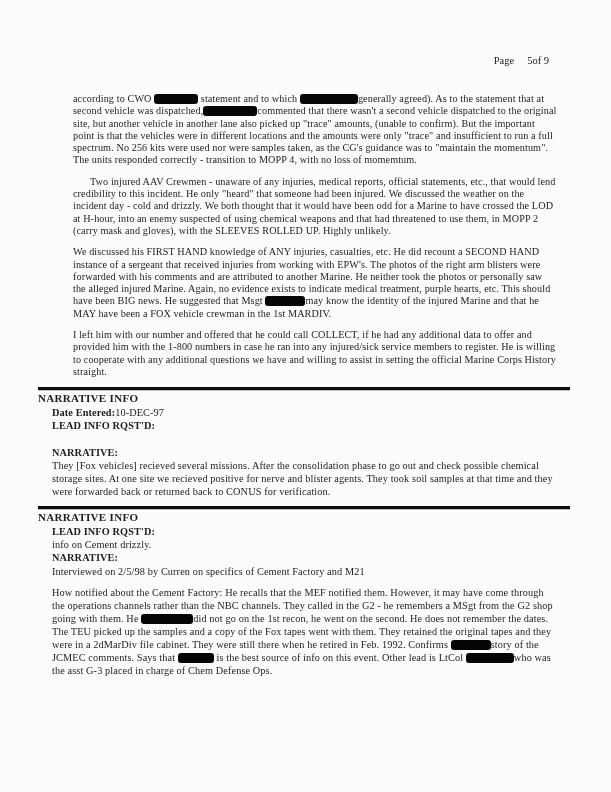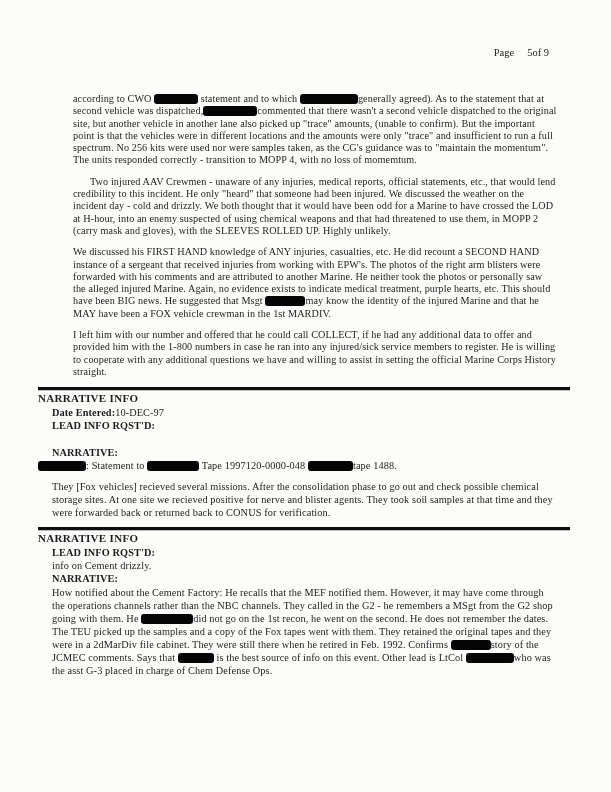--- a/index.html
+++ b/index.html
@@ -9,21 +9,21 @@
     height: 792px;
     background: #fcfcfa;
     box-sizing: border-box;
     padding: 38px 41px 0 38px;
     overflow: hidden;
     font-family: "Liberation Serif", "DejaVu Serif", serif;
     color: #1d1d1d;
   }
   .page-num {
     position: absolute;
-    top: 47px;
+    top: 55px;
     right: 62px;
     display: flex;
     gap: 13px;
     font-size: 10.5px;
     color: #222;
   }
   .body-text {
     margin: 55px 0 0 19px;
     width: 500px;
   }
@@ -98,36 +98,36 @@
         <span class="lbl">Date Entered:</span><span>10-DEC-97</span>
       </div>
       <div class="field">
         <span class="lbl">LEAD INFO RQST'D:</span>
       </div>
       <div class="field"></div>
       <div class="field">
         <span class="lbl">NARRATIVE:</span>
       </div>
       <div class="nar">
-          <div class="para flush"><span class="redact" style="width: 48px;"></span>: Statement to <span class="redact" style="width: 52px;"></span> Tape 1997120-0000-048 <span class="redact" style="width: 45px;"></span>tape 1488.</div>
           <div class="para">They [Fox vehicles] recieved several missions.  After the consolidation phase to go out and check possible chemical storage sites.  At one site we recieved positive for nerve and blister agents.  They took soil samples at that time and they were forwarded back or returned back to CONUS for verification.</div>
         </div>
     </div>
   </div>
 
   <div class="section">
     <div class="rule"></div>
     <div class="sec-title">NARRATIVE INFO</div>
     <div class="fields">
       <div class="field">
         <span class="lbl">LEAD INFO RQST'D:</span>
       </div>
       <div class="field">info on Cement drizzly.</div>
       <div class="field">
         <span class="lbl">NARRATIVE:</span>
       </div>
       <div class="nar">
+          <div class="para">Interviewed on 2/5/98 by Curren on specifics of Cement Factory and M21</div>
           <div class="para">How notified about the Cement Factory:  He recalls that the MEF notified them.  However, it may have come through the operations channels rather than the NBC channels.  They called in the G2 - he remembers a MSgt from the G2 shop going with them.  He <span class="redact" style="width: 52px;"></span>did not go on the 1st recon, he went on the second.  He does not remember the dates. The TEU picked up the samples and a copy of the Fox tapes went with them.  They retained the original tapes and they were in a 2dMarDiv file cabinet.  They were still there when he retired in Feb. 1992. Confirms <span class="redact" style="width: 40px;"></span>story of the JCMEC comments.  Says that <span class="redact" style="width: 36px;"></span> is the best source of info on this event.  Other lead is LtCol <span class="redact" style="width: 48px;"></span>who was the asst G-3 placed in charge of Chem Defense Ops.</div>
         </div>
     </div>
   </div>
 
 </div>
 
 </body></html>

